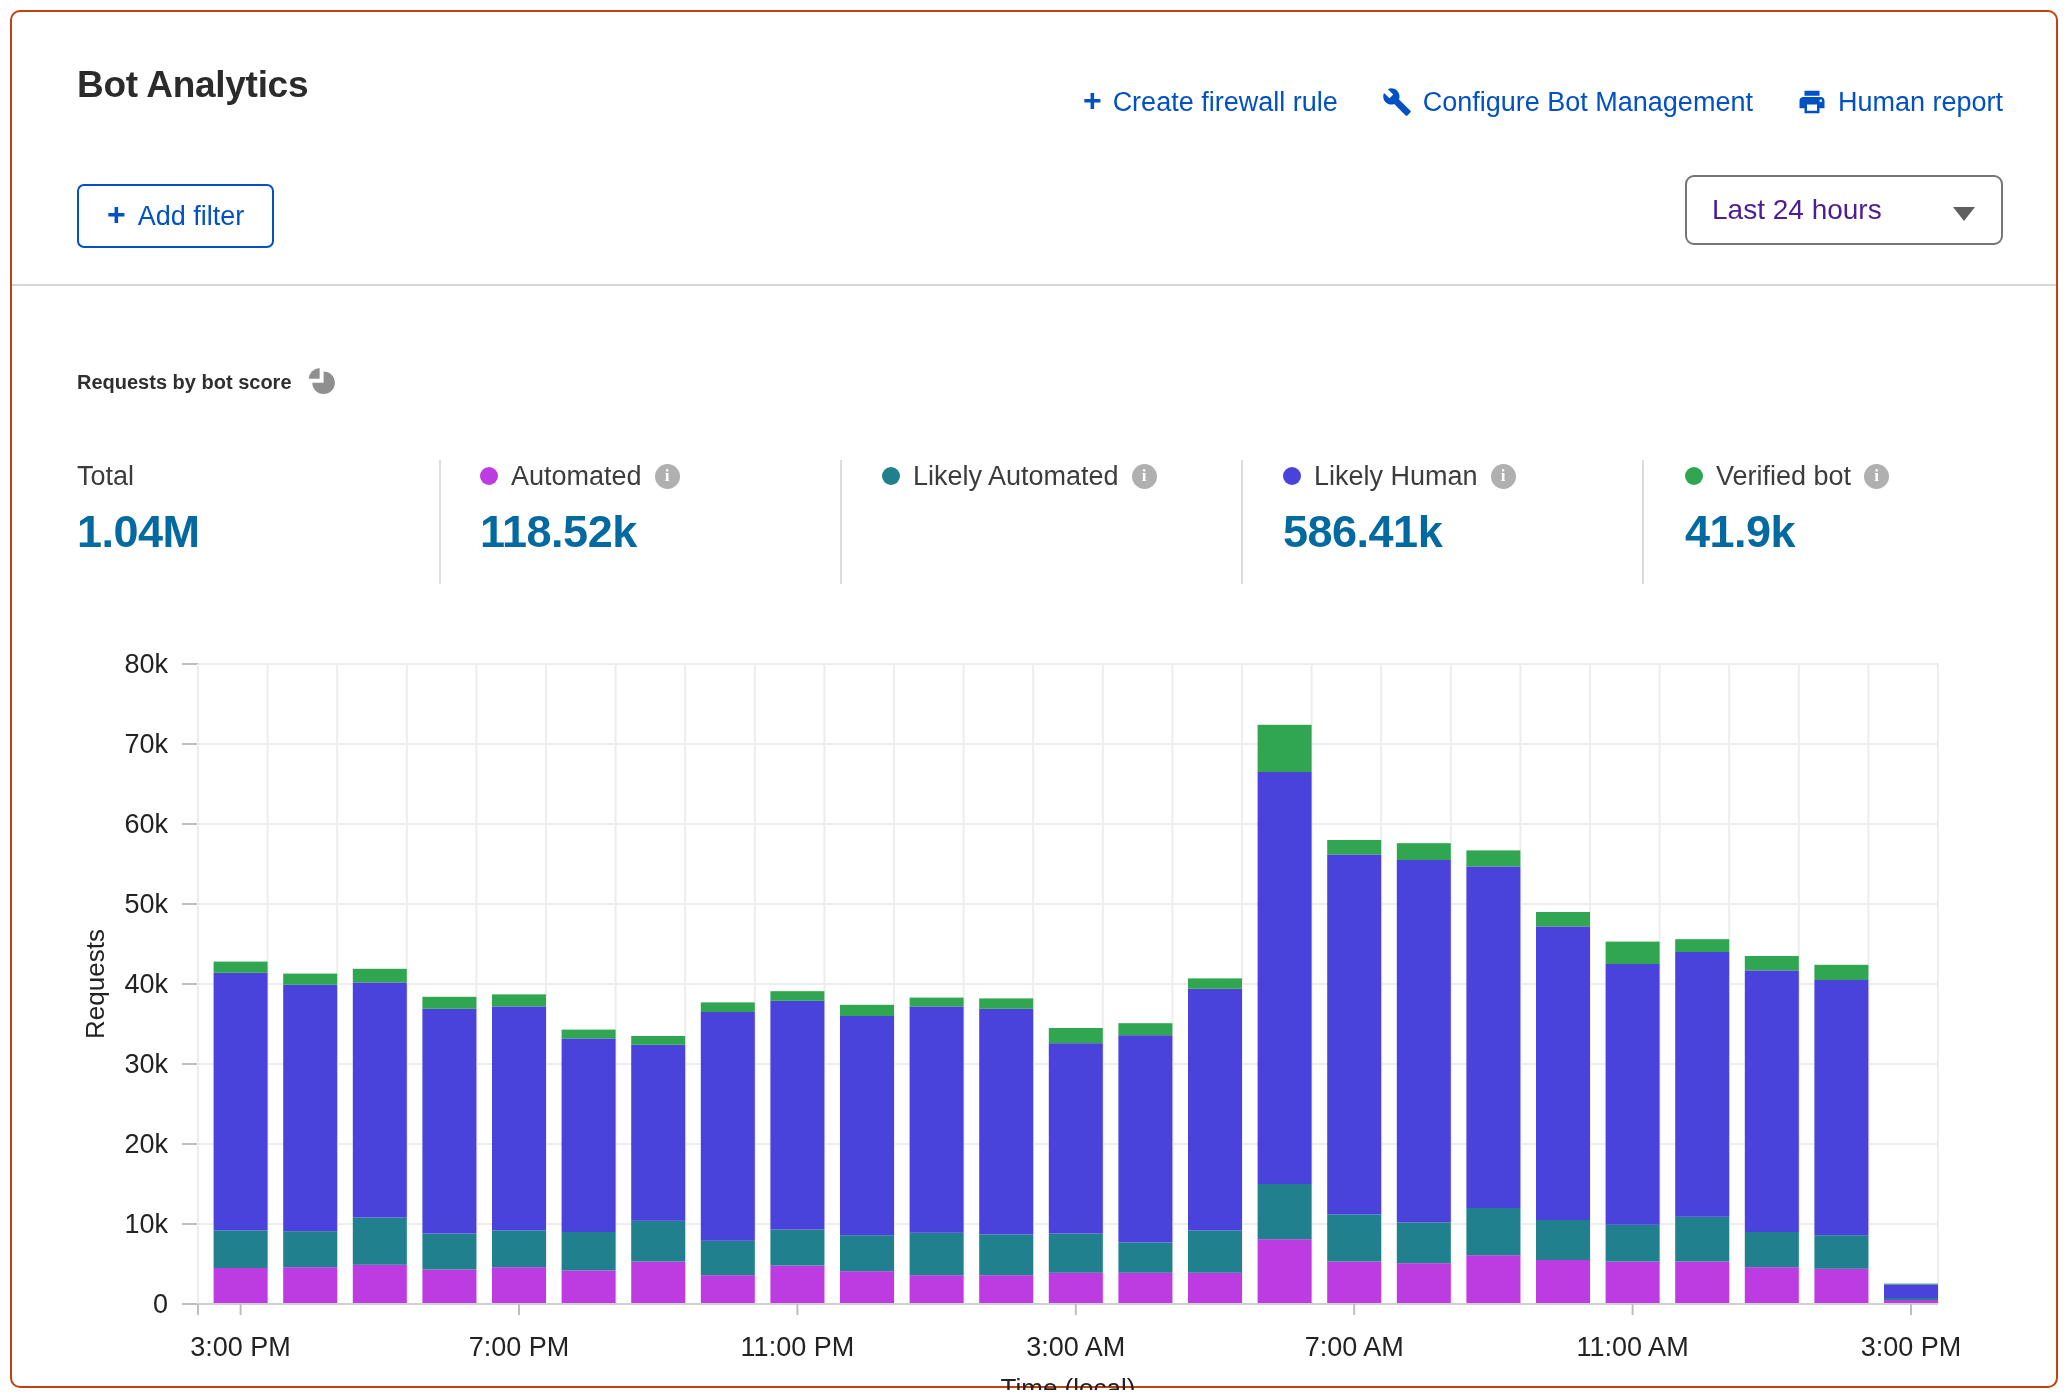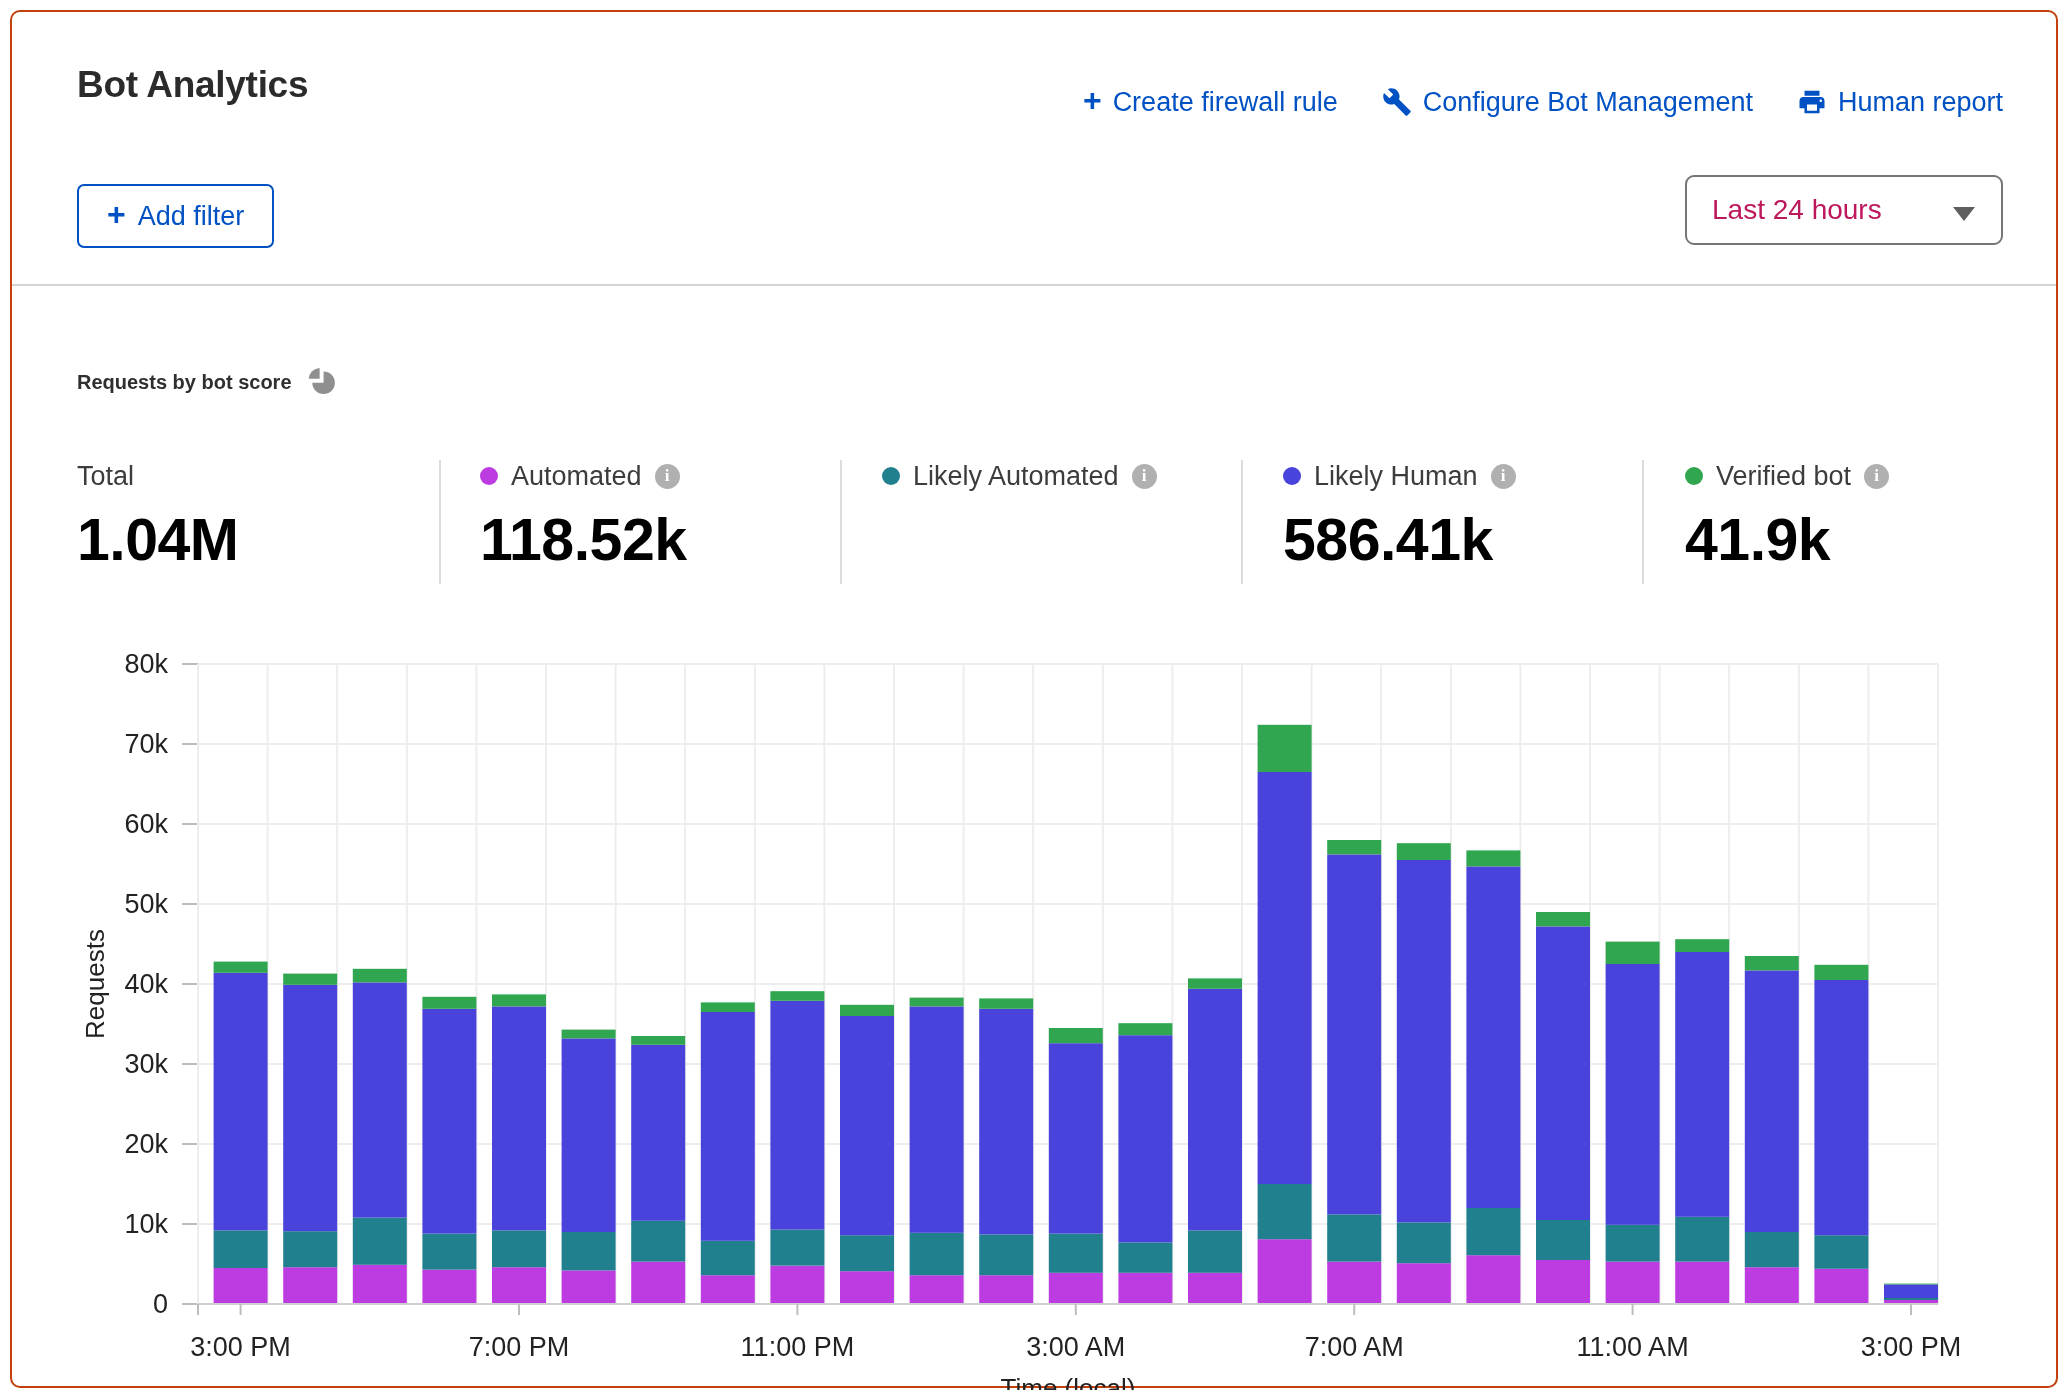--- a/index.html
+++ b/index.html
@@ -9,33 +9,33 @@
   .header-divider{position:absolute;left:0;top:272px;width:100%;height:0;border-top:2px solid #d5d5d5;}
   .page-title{position:absolute;left:65px;top:52px;font-size:37px;font-weight:700;color:#2b2b2b;letter-spacing:-0.3px;}
   .actions{position:absolute;top:74px;right:53px;display:flex;gap:44px;align-items:center;}
   .action-link{display:flex;align-items:center;gap:11px;color:#0051c3;font-size:27px;cursor:pointer;white-space:nowrap;}
   .action-link svg{display:block;}
   .add-filter{position:absolute;left:65px;top:172px;height:64px;display:inline-flex;align-items:center;gap:12px;
               padding:0 28px;border:2px solid #0051c3;border-radius:7px;background:#fff;color:#0051c3;
               font-size:27px;cursor:pointer;box-sizing:border-box;}
   .plus-glyph{font-size:32px;font-weight:700;line-height:1;transform:translateY(-2px);}
   .select{position:absolute;top:163px;right:53px;width:318px;height:70px;border:2px solid #767676;border-radius:9px;
-          box-sizing:border-box;display:flex;align-items:center;padding:0 60px 0 25px;font-size:28px;color:#be185d;
+          box-sizing:border-box;display:flex;align-items:center;padding:0 60px 0 25px;font-size:28px;color:#4c1d95;
           background:#fff;cursor:pointer;}
   .select .caret{position:absolute;right:26px;top:30px;width:0;height:0;
                  border-left:11px solid transparent;border-right:11px solid transparent;border-top:14px solid #5f5f5f;}
   .section-title{position:absolute;left:65px;top:352px;display:flex;align-items:center;gap:15px;
                  font-size:20px;font-weight:700;color:#2f2f2f;}
   .stats{position:absolute;left:0;top:440px;width:100%;height:140px;}
   .stat-col{position:absolute;top:8px;}
   .stat-label{display:flex;align-items:center;gap:13px;font-size:27px;color:#3c3c3c;height:32px;}
   .legend-dot{width:18px;height:18px;border-radius:50%;background:#888;flex:0 0 auto;}
   .info-icon{width:25px;height:25px;border-radius:50%;background:#b0b0b0;color:#fff;display:inline-flex;
              align-items:center;justify-content:center;font-size:17px;font-weight:700;font-family:"Liberation Serif",serif;cursor:pointer;}
-  .stat-value{margin-top:14px;font-size:59px;font-weight:700;color:#000000;letter-spacing:-0.5px;}
+  .stat-value{margin-top:14px;font-size:45px;font-weight:700;color:#0369a1;letter-spacing:-0.5px;}
   .stat-divider{position:absolute;top:8px;width:0;height:124px;border-left:2px solid #dcdcdc;}
   #chart-wrap{position:absolute;left:0;top:0;width:2048px;height:1378px;pointer-events:none;}
   #chart-wrap svg{position:absolute;left:0;top:0;}
   .axis-text{fill:#222;}
 </style>
 </head>
 <body>
 
 <div class="card">
 

